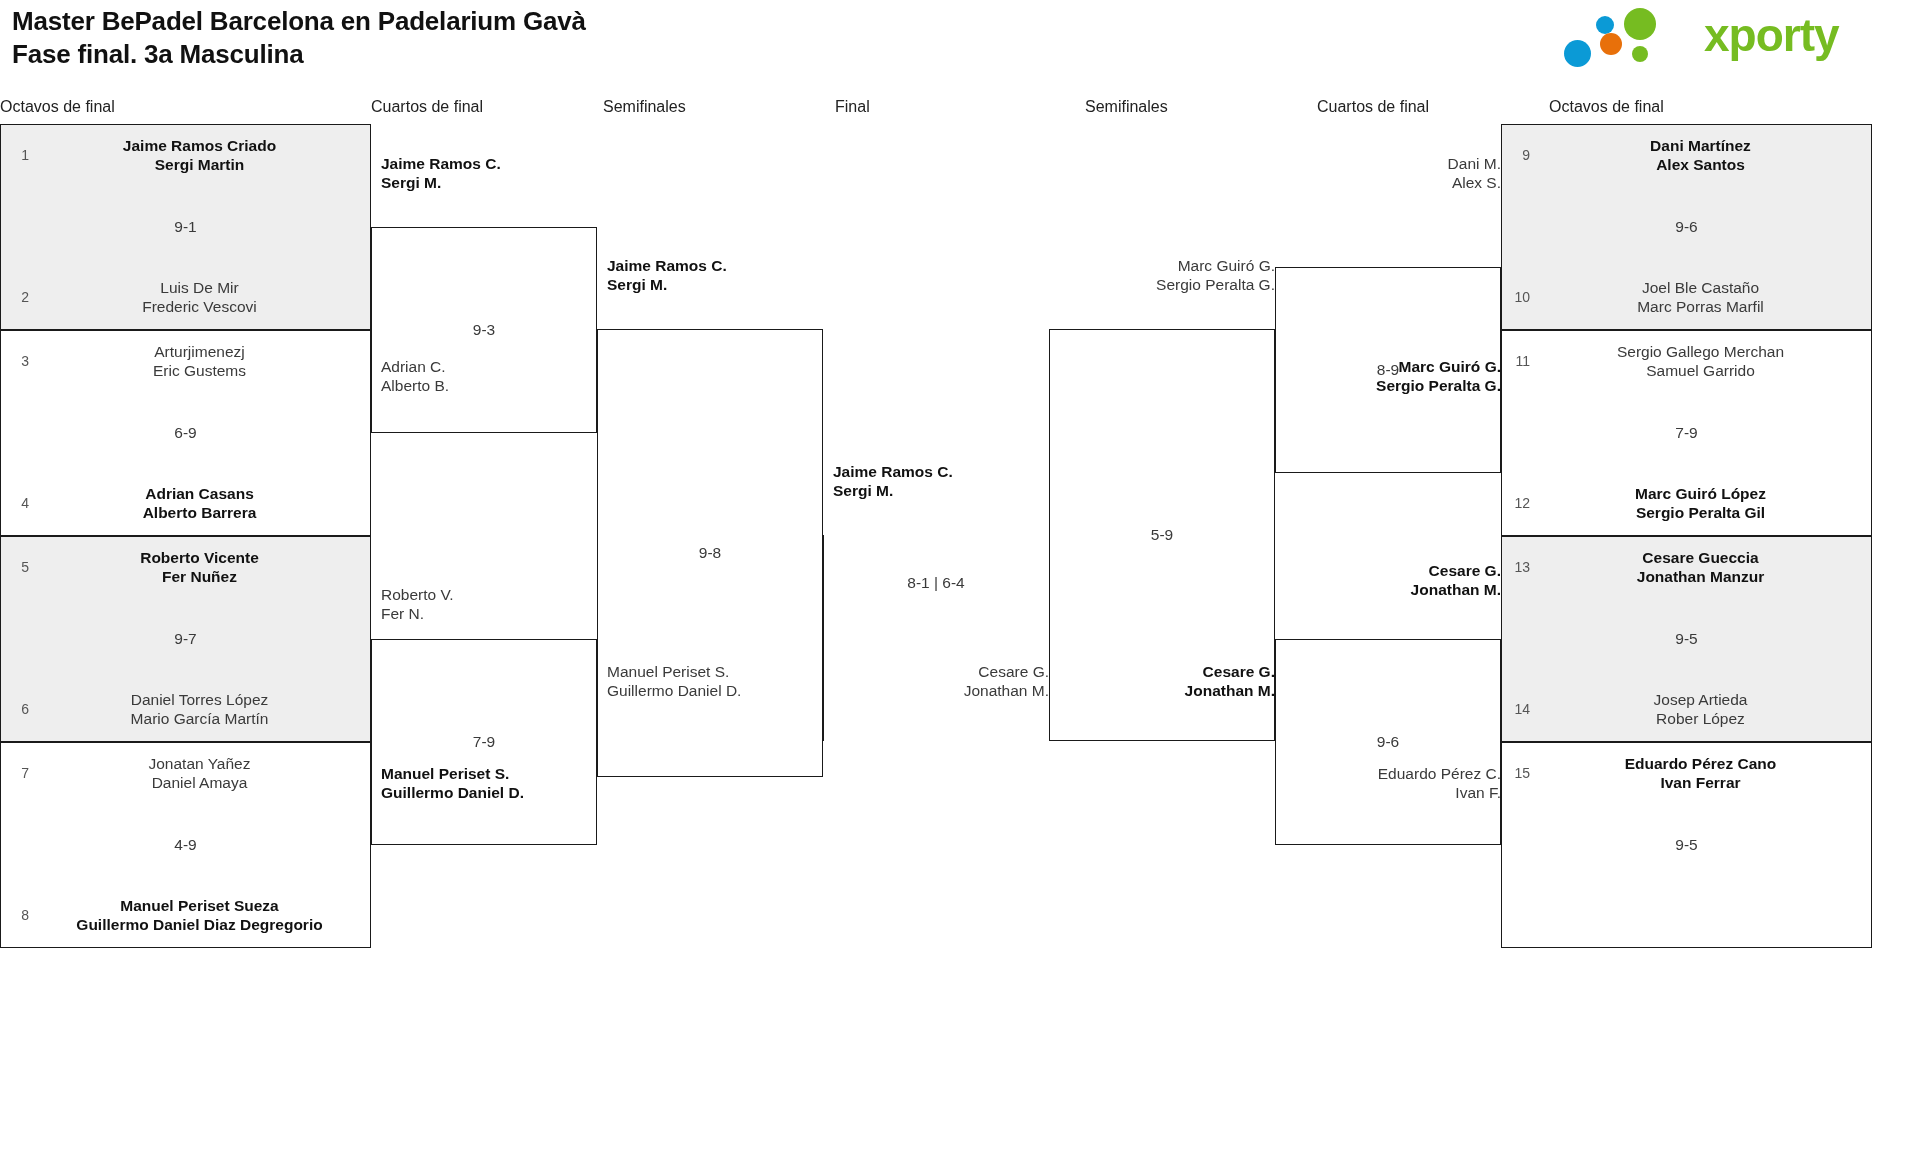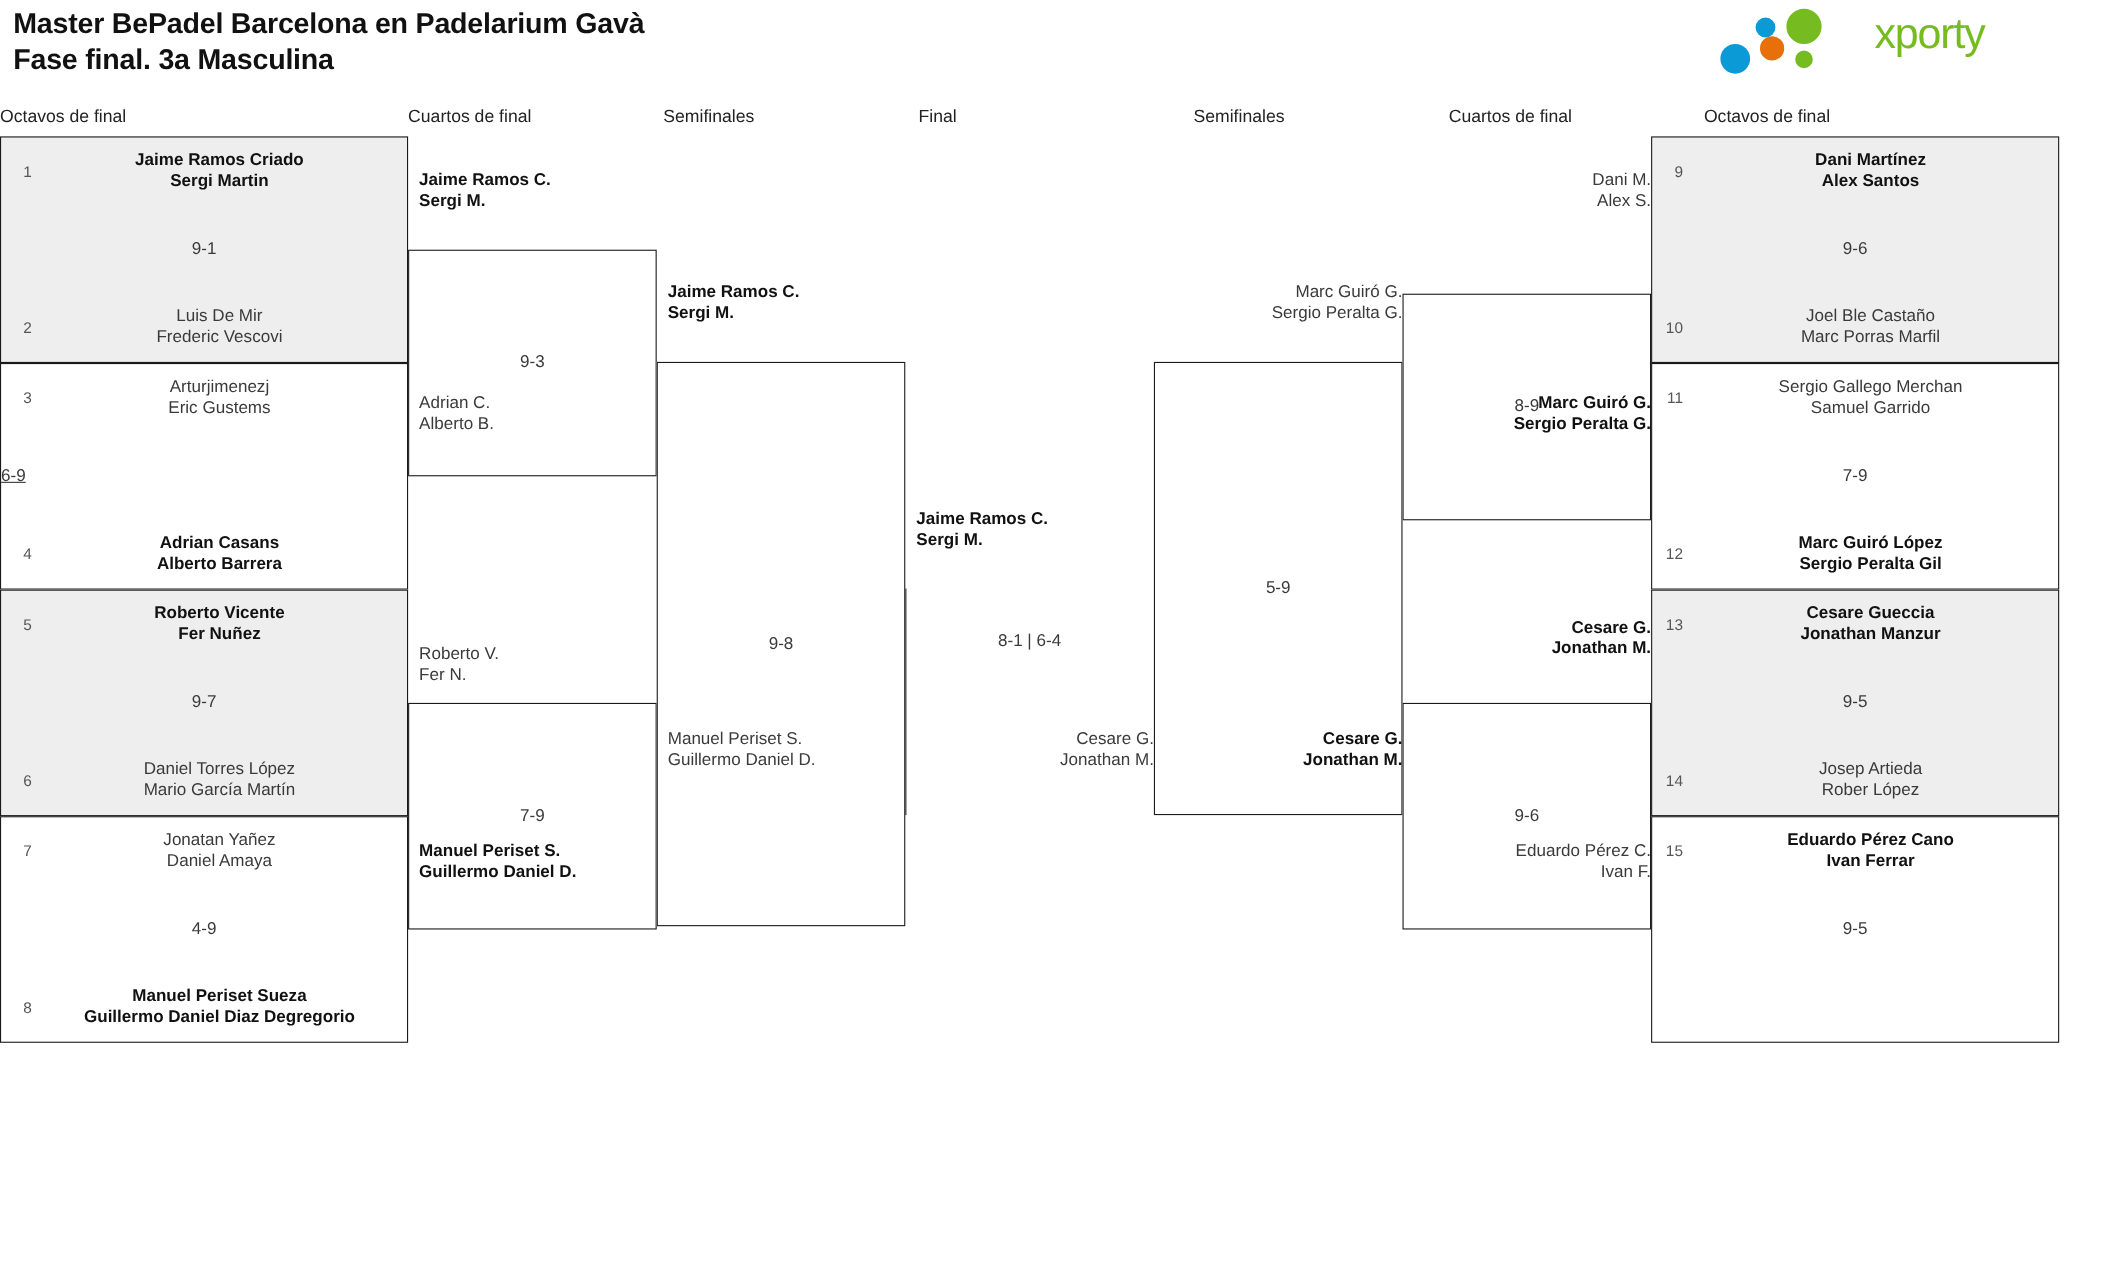--- a/index.html
+++ b/index.html
@@ -10,21 +10,21 @@
     color:#1d1d1d;
     overflow:hidden;
   }
   #root { position:relative; width:1920px; height:1166px; }
 
   
   .title-block { position:absolute; left:12px; top:5px; }
   .title-line  { font-size:26px; font-weight:700; line-height:1.28; letter-spacing:-.2px; color:#111; white-space:nowrap; }
 
   .logo { position:absolute; right:16px; top:8px; width:360px; height:60px; }
-  .logo-word { position:absolute; left:160px; top:4px; font-size:39px; font-weight:400;
+  .logo-word { position:absolute; left:160px; top:4px; font-size:46px; font-weight:700;
                color:#76bc21; letter-spacing:-1px; line-height:1; }
   .dot { position:absolute; border-radius:50%; }
 
   
   .round-label {
     position:absolute; font-size:16px; font-weight:400; color:#222;
     text-align:left; white-space:nowrap; top:98px;
   }
 
   
@@ -108,21 +108,21 @@
   </div>
 
   <div class="box" style="left:0px; top:330px; width:371px; height:206px;">
     <div class="team top">
       <span class="seed">3</span>
       <span class="names">
         <span>Arturjimenezj</span><br>
         <span>Eric Gustems</span>
       </span>
     </div>
-    <div class="score" style="left:0; right:0; top:50%; transform:translateY(-50%); text-decoration:underline;">6-9</div>
+    <div class="score" style="left:0; right:0; top:50%; transform:translateY(-50%); text-align:center;">6-9</div>
     <div class="team bot win">
       <span class="seed">4</span>
       <span class="names">
         <span>Adrian Casans</span><br>
         <span>Alberto Barrera</span>
       </span>
     </div>
   </div>
 
   <div class="box shaded" style="left:0px; top:536px; width:371px; height:206px;">
@@ -178,21 +178,21 @@
   </div>
   <div class="pair" style="left:381px; top:586px;">
     <span>Roberto V.</span><br>
     <span>Fer N.</span>
   </div>
   <div class="pair win" style="left:381px; top:765px;">
     <span>Manuel Periset S.</span><br>
     <span>Guillermo Daniel D.</span>
   </div>
 
-  <div class="box" style="left:597px; top:329px; width:226px; height:513px;">
+  <div class="box" style="left:597px; top:329px; width:226px; height:448px;">
     <div class="score" style="left:0; right:0; top:50%; transform:translateY(-50%); text-align:center;">9-8</div>
   </div>
   <div class="pair win" style="left:607px; top:257px;">
     <span>Jaime Ramos C.</span><br>
     <span>Sergi M.</span>
   </div>
   <div class="pair" style="left:607px; top:663px;">
     <span>Manuel Periset S.</span><br>
     <span>Guillermo Daniel D.</span>
   </div>

